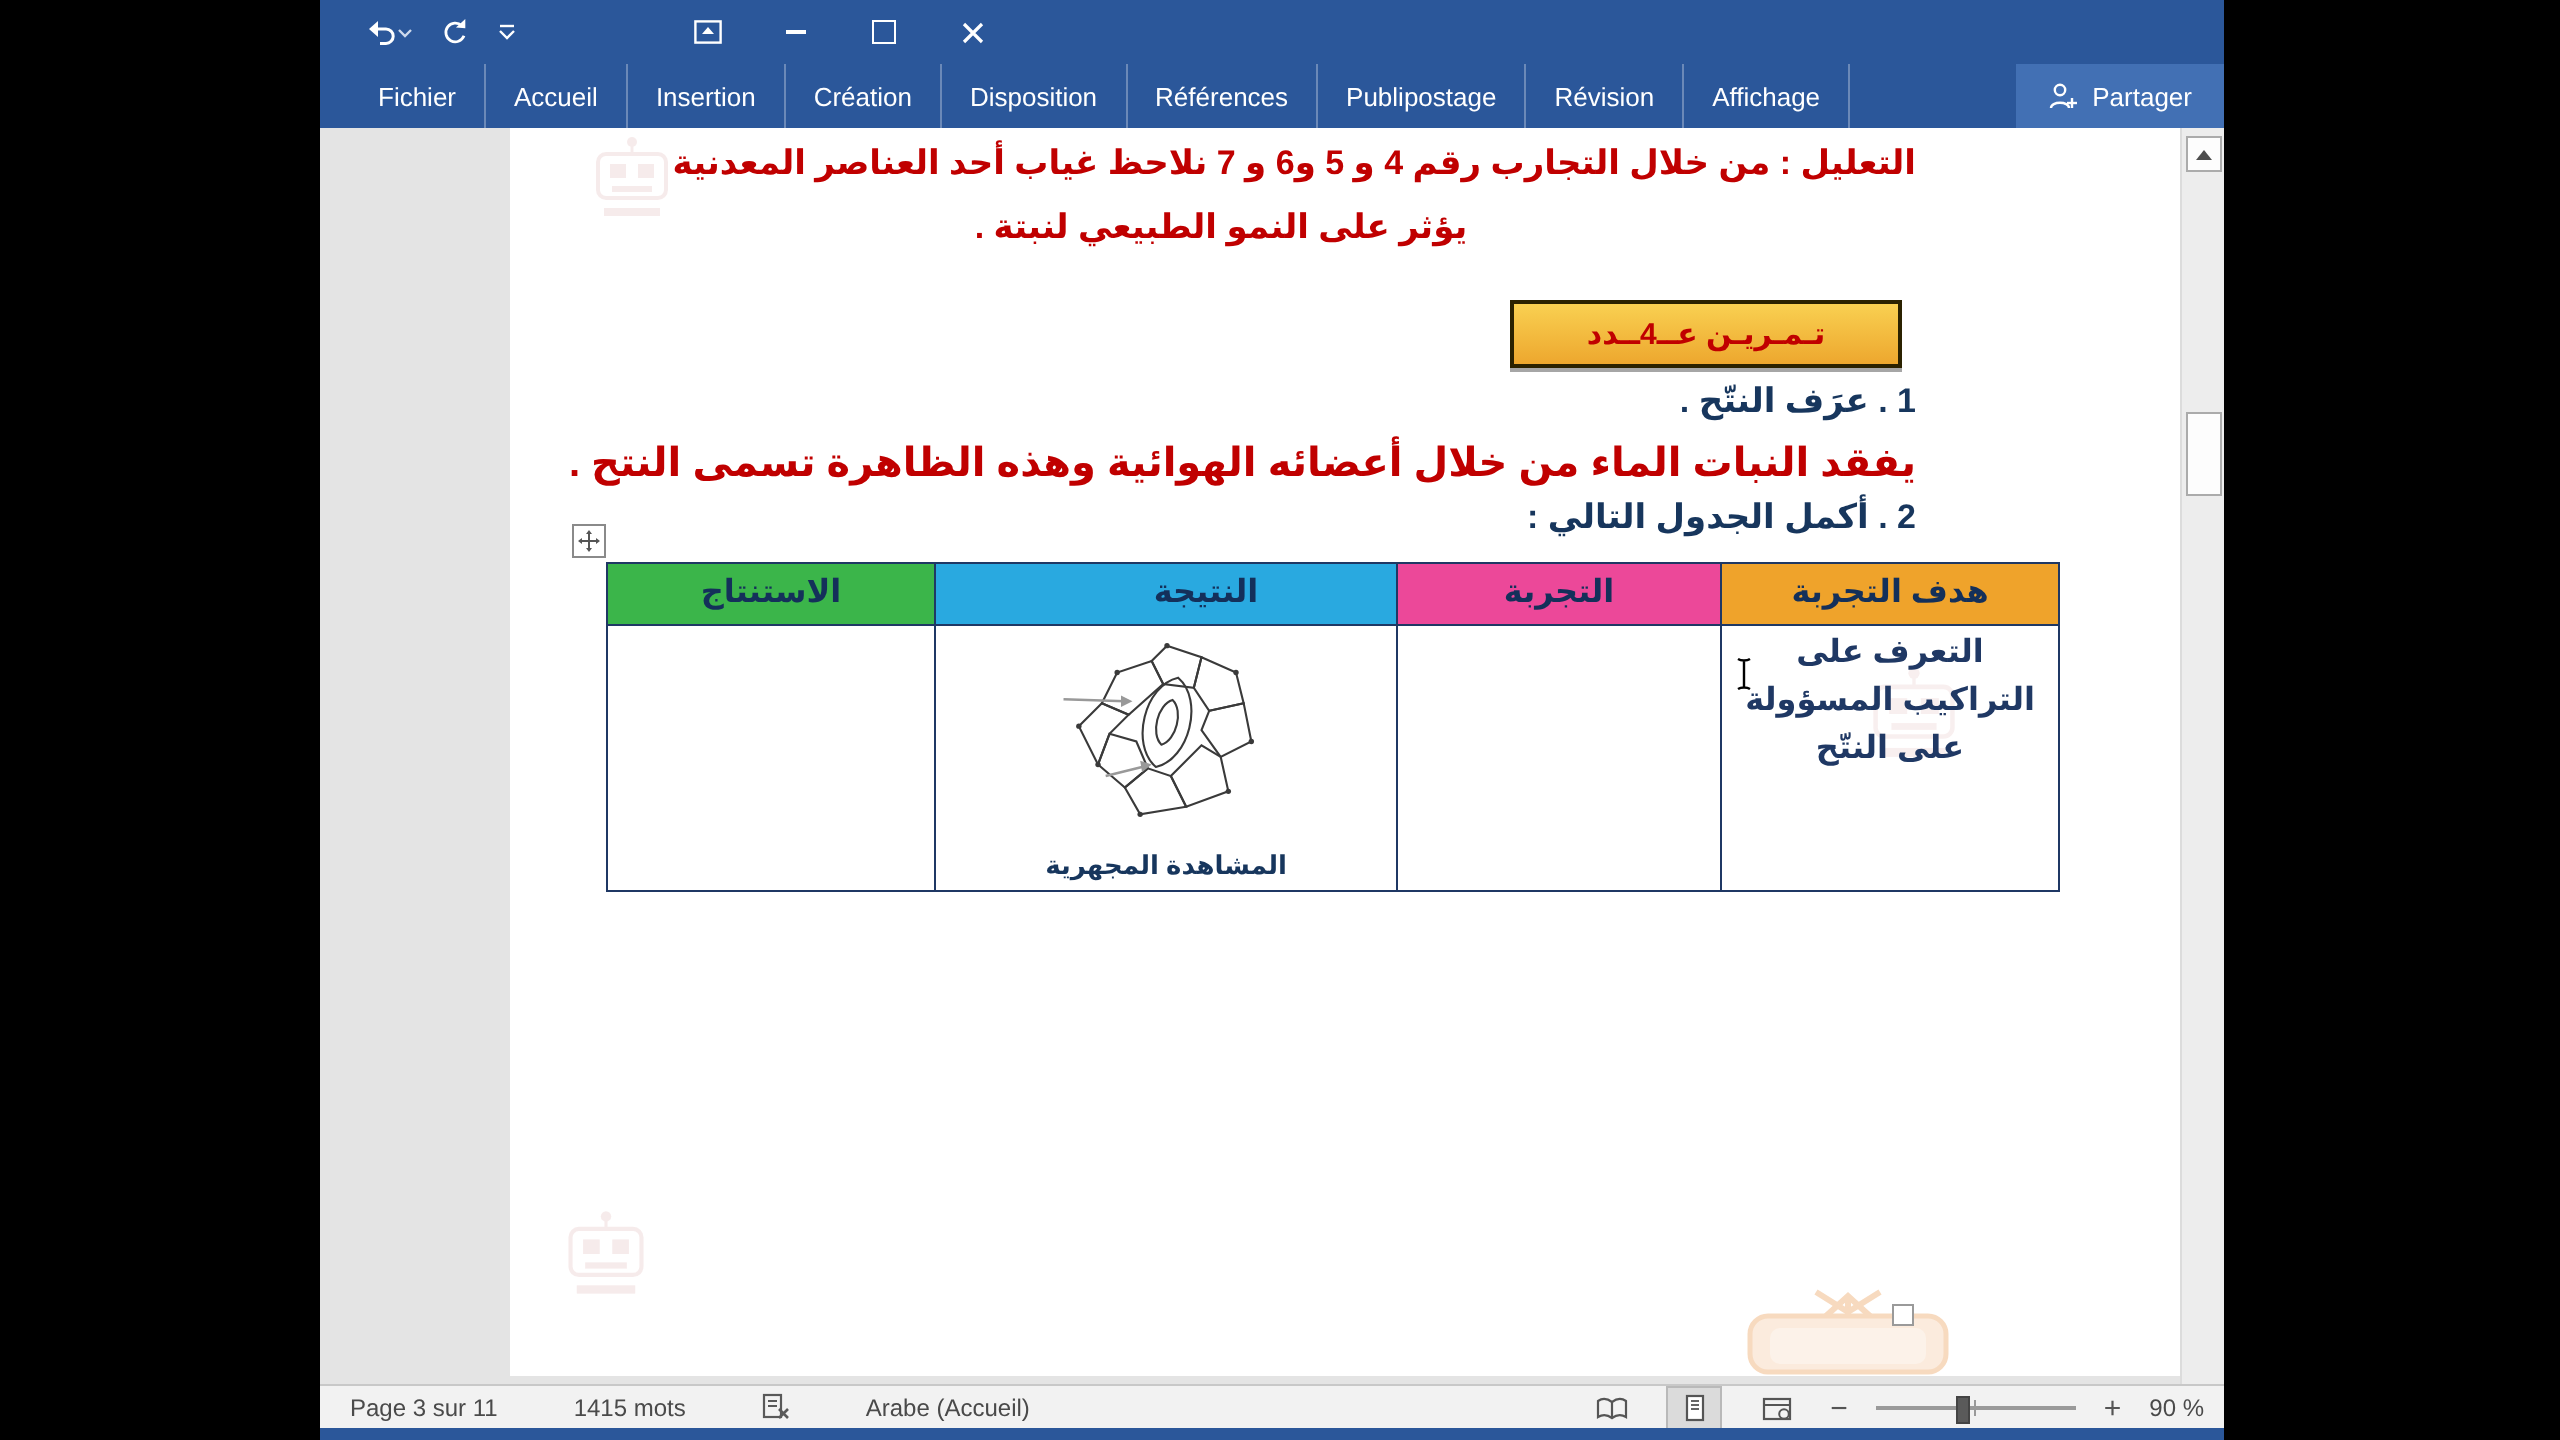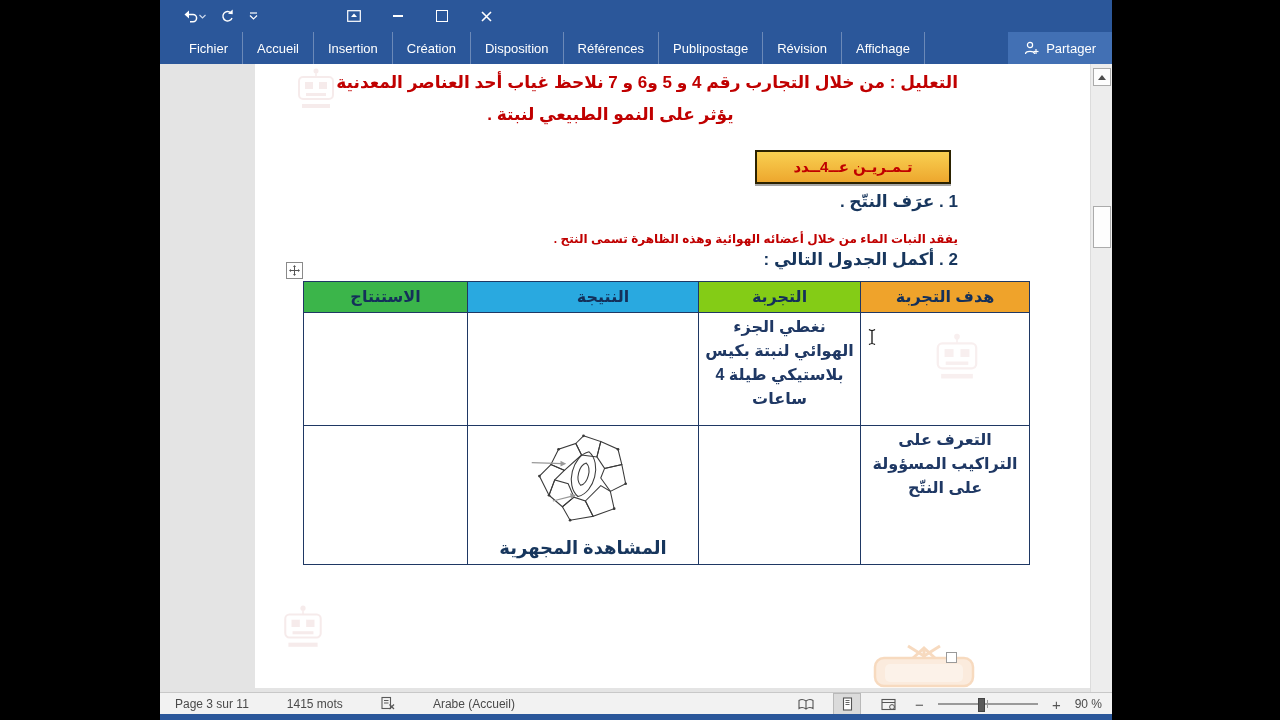--- a/index.html
+++ b/index.html
@@ -29,32 +29,32 @@
   #page{position:absolute;left:95px;top:0;width:835px;height:624px;background:#FFFFFF;}
 
   .red-bold{color:#C00000;font-weight:bold;direction:rtl;}
   .navy-bold{color:#17365D;font-weight:bold;direction:rtl;}
   .line1{top:8px;right:132px;width:695px;text-align:right;font-size:17px;}
   .line2{top:40px;right:132px;width:695px;text-align:center;font-size:17px;}
   #banner{top:86px;left:500px;width:192px;height:30px;border:2px solid #2B2200;
     background:linear-gradient(#F9D051,#EDA72E);color:#C00000;font-weight:bold;font-size:15px;
     display:flex;align-items:center;justify-content:center;letter-spacing:1px;box-shadow:0 2px 0 rgba(0,0,0,.35);}
   .q1{top:127px;right:132px;font-size:17px;}
-  .a1{top:168px;right:132px;font-size:12px;}
+  .a1{top:155px;right:132px;font-size:20px;}
   .q2{top:185px;right:132px;font-size:17px;}
 
   
   #qtable{position:absolute;left:48px;top:217px;width:654px;border-collapse:collapse;table-layout:fixed;direction:rtl;}
   #qtable td,#qtable th{border:1.5px solid #1F3864;padding:2px 4px;vertical-align:top;text-align:center;
     color:#1F3864;font-weight:bold;font-size:16px;line-height:1.5;overflow:hidden;}
   #qtable th{font-size:16px;height:26px;vertical-align:middle;color:#14305A;}
   .col-goal{width:160px;} .col-exp{width:153px;} .col-res{width:182px;} .col-con{width:155px;}
   .row1{height:113px;} .row2{height:86px;} .row3{height:133px;}
   .stoma-cell{vertical-align:top;}
-  .stoma-caption{font-size:18px;color:#17365D;font-weight:bold;direction:rtl;}
+  .stoma-caption{font-size:13px;color:#17365D;font-weight:bold;direction:rtl;}
 
   .move-handle{top:198px;left:31px;width:15px;height:15px;background:#fff;border:1px solid #8A8A8A;
     display:flex;align-items:center;justify-content:center;}
   .resize-handle{top:588px;left:691px;width:9px;height:9px;background:#fff;border:1px solid #9A9A9A;}
 
   .ibeam{top:264px;left:612px;}
 
   .wm{opacity:.16;}
   .wm-tv{opacity:.33;}
 
@@ -202,29 +202,23 @@
           <line x1="5.5" y1="1" x2="5.5" y2="10" stroke="#555" stroke-width="1"></line>
           <line x1="1" y1="5.5" x2="10" y2="5.5" stroke="#555" stroke-width="1"></line>
           <path d="M5.5 0 L4 2 H7 Z M5.5 11 L4 9 H7 Z M0 5.5 L2 4 V7 Z M11 5.5 L9 4 V7 Z" fill="#555"></path>
         </svg>
       </div>
 
       <table id="qtable">
         <tbody>
             <tr>
           <th class="col-goal" style="background: rgb(239, 163, 43);">هدف التجربة</th>
-          <th class="col-exp" style="background: #84cc16;">التجربة</th>
+          <th class="col-exp" style="background: #ec4899;">التجربة</th>
           <th class="col-res" style="background: rgb(41, 169, 224); padding-left: 44px;">النتيجة</th>
           <th class="col-con" style="background: rgb(59, 181, 74);">الاستنتاج</th>
-        </tr>
-        <tr class="row1">
-          <td></td>
-          <td>نغطي الجزء الهوائي لنبتة بكيس بلاستيكي طيلة 4 ساعات</td>
-          <td></td>
-          <td></td>
         </tr>
         <tr class="row3">
           <td>التعرف على التراكيب المسؤولة على النتّح</td>
           <td></td>
           <td class="stoma-cell">
             <svg width="115" height="100" viewBox="0 0 120 104">
               <g fill="none" stroke="#3A3A3A" stroke-width="1.1">
                 <polygon points="60,8 78,14 74,30 58,28 52,16"></polygon>
                 <polygon points="78,14 96,22 100,38 82,42 74,30"></polygon>
                 <polygon points="100,38 104,58 88,66 78,52 82,42"></polygon>

